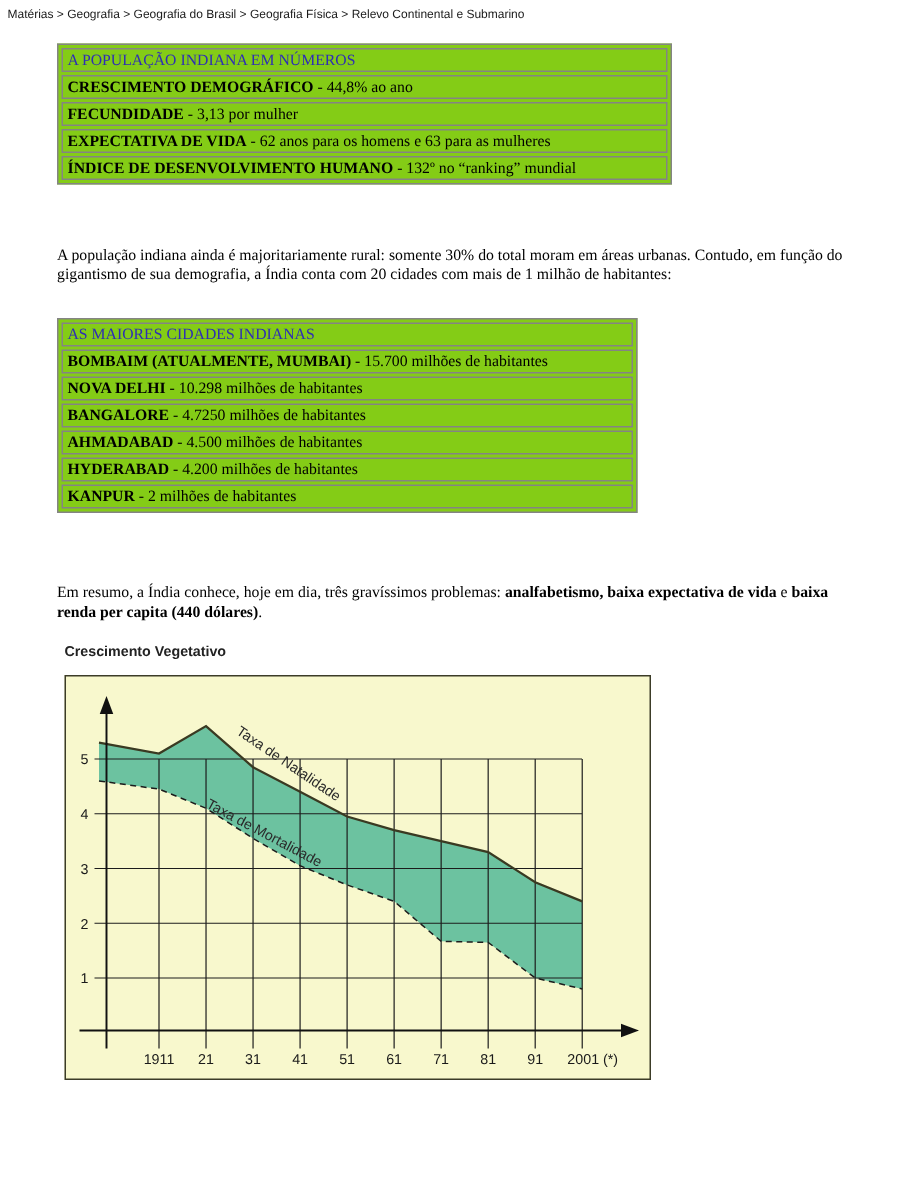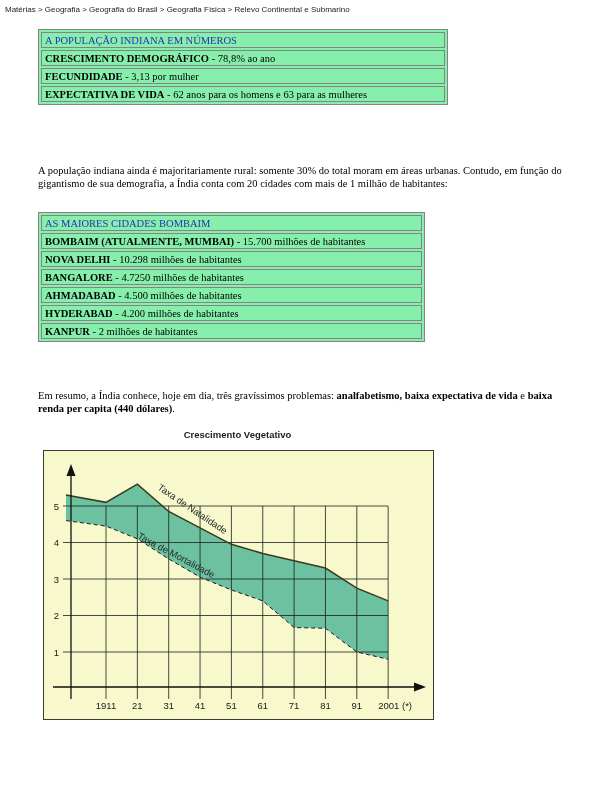--- a/index.html
+++ b/index.html
@@ -3,67 +3,70 @@
 <meta charset="utf-8">
 <style>
   html,body{margin:0;padding:0;background:#e8e8e8;}
   .page{position:relative;width:612px;height:792px;background:#ffffff;overflow:hidden;
         font-family:"Liberation Serif",serif;color:#000;}
   .hdr{position:absolute;left:5px;top:5px;font-family:"Liberation Sans",sans-serif;
        font-size:8px;color:#1a1a1a;white-space:nowrap;}
   .ftr{position:absolute;left:5px;top:773px;font-family:"Liberation Sans",sans-serif;
        font-size:8px;color:#1a1a1a;white-space:nowrap;}
   table.databox{position:absolute;left:38px;border:1px solid #848484;
-       border-collapse:separate;border-spacing:2px;background:#86efac;}
+       border-collapse:separate;border-spacing:2px;background:#84cc16;}
   table.t1{top:29px;width:410px;}
   table.t2{top:212px;width:387px;}
   table.databox td{border:1px solid #848484;padding:0 3px;height:14px;
        font-size:10.5px;line-height:13px;white-space:nowrap;}
   td.tbl-title{color:#2e2eb5;}
   td b{font-weight:bold;}
   .para{position:absolute;left:38px;width:538px;font-size:10.5px;line-height:13px;text-align:left;}
   .p1{top:164px;}
   .p2{top:389px;}
   .para .seg-b{font-weight:bold;}
-  .chart-title{position:absolute;left:43px;top:429px;width:389px;text-align:center;
+  .chart-title{position:absolute;left:43px;top:429px;width:389px;
        font-family:"Liberation Sans",sans-serif;font-size:9.5px;font-weight:bold;color:#222;}
   .chart-box{position:absolute;left:43px;top:450px;width:389px;height:268px;
        background:#f8f8cd;border:1px solid #3c3c28;}
   .chart-box svg{display:block;width:389px;height:268px;}
 </style>
 </head>
 <body>
 
 <div class="page">
 
   <div class="hdr">Matérias &gt; Geografia &gt; Geografia do Brasil &gt; Geografia Física &gt; Relevo Continental e Submarino</div>
 
   <table class="databox t1">
     <tbody>
         <tr>
           <td class="tbl-title">A POPULAÇÃO INDIANA EM NÚMEROS</td>
         </tr>
     <tr>
-          <td><b>CRESCIMENTO DEMOGRÁFICO</b><span> - 78,8% ao ano</span></td>
+          <td><b>CRESCIMENTO DEMOGRÁFICO</b><span> - 44,8% ao ano</span></td>
         </tr>
     <tr>
           <td><b>FECUNDIDADE</b><span> - 3,13 por mulher</span></td>
         </tr>
     <tr>
           <td><b>EXPECTATIVA DE VIDA</b><span> - 62 anos para os homens e 63 para as mulheres</span></td>
+        </tr>
+    <tr>
+          <td><b>ÍNDICE DE DESENVOLVIMENTO HUMANO</b><span> - 132º no “ranking” mundial</span></td>
         </tr>
   </tbody>
     </table>
 
   <div class="para p1">A população indiana ainda é majoritariamente rural: somente 30% do total moram em áreas urbanas. Contudo, em função do gigantismo de sua demografia, a Índia conta com 20 cidades com mais de 1 milhão de habitantes:</div>
 
   <table class="databox t2">
     <tbody>
         <tr>
-          <td class="tbl-title">AS MAIORES CIDADES BOMBAIM</td>
+          <td class="tbl-title">AS MAIORES CIDADES INDIANAS</td>
         </tr>
     <tr>
           <td><b>BOMBAIM (ATUALMENTE, MUMBAI)</b><span> - 15.700 milhões de habitantes</span></td>
         </tr>
     <tr>
           <td><b>NOVA DELHI</b><span> - 10.298 milhões de habitantes</span></td>
         </tr>
     <tr>
           <td><b>BANGALORE</b><span> - 4.7250 milhões de habitantes</span></td>
         </tr>

